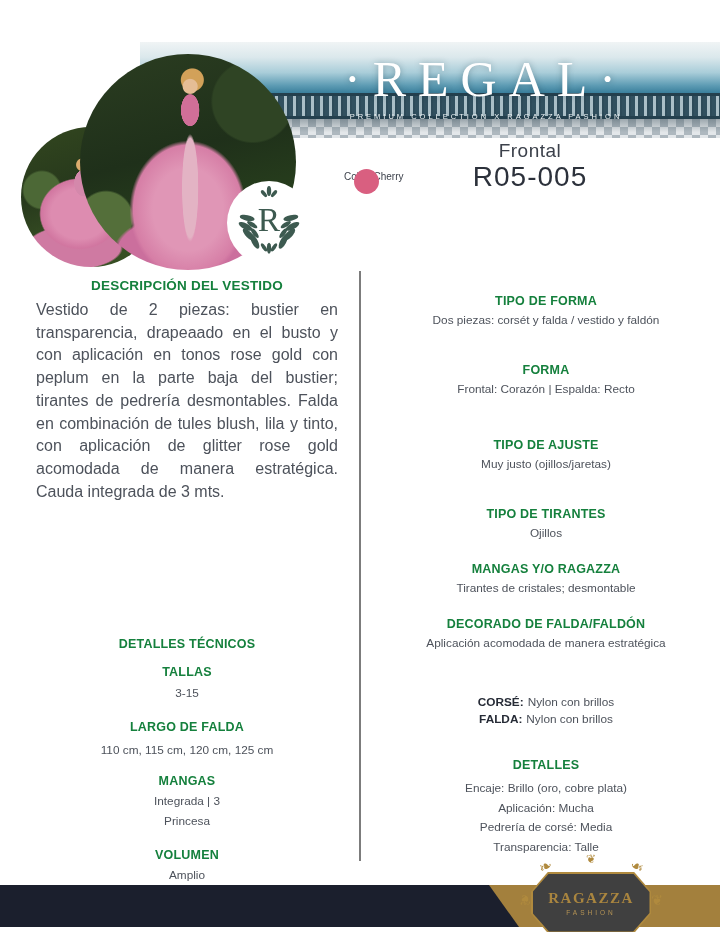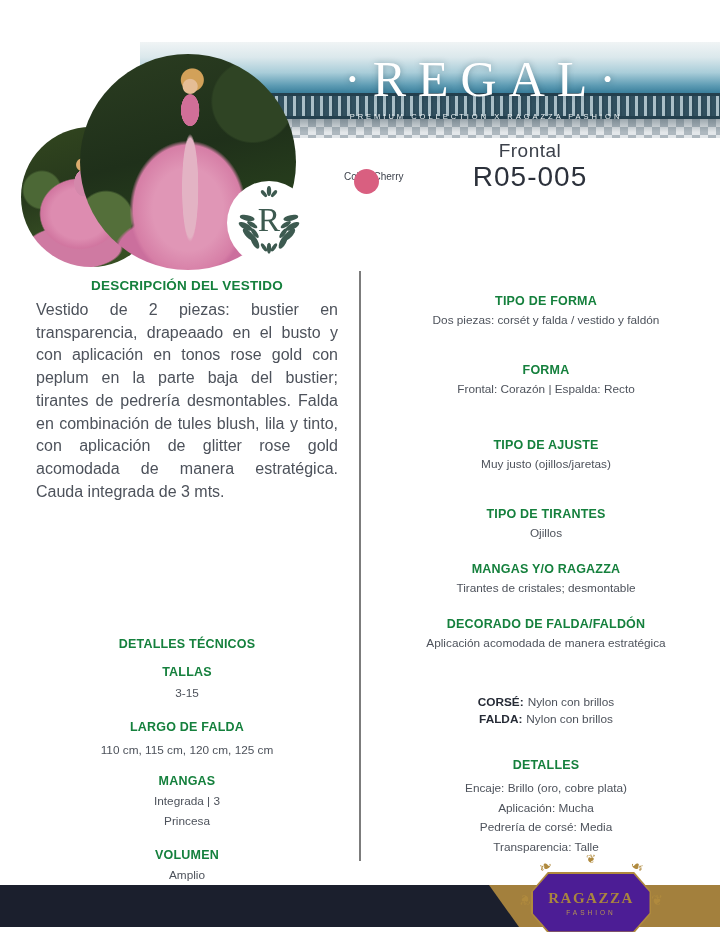--- a/index.html
+++ b/index.html
@@ -92,21 +92,21 @@
   .details-lines { margin-top:7px; }
   .details-lines .value { line-height:19.5px; }
 
   
   .strip-gold { position:absolute; left:470px; right:0; top:869px; height:42px; }
   .strip-navy { position:absolute; left:0; top:869px; width:520px; height:42px;
     clip-path:polygon(0 0, 489px 0, 519px 100%, 0 100%); }
   .badge { position:absolute; left:513px; top:841px; width:156px; height:91px; }
   .badge-core { position:absolute; left:18px; top:15px; right:18px; bottom:15px; background:#b08a3e;
     clip-path:polygon(14% 0, 86% 0, 100% 32%, 100% 68%, 86% 100%, 14% 100%, 0 68%, 0 32%); }
-  .badge-core-inner { position:absolute; inset:1.5px; background:#4c1d95;
+  .badge-core-inner { position:absolute; inset:1.5px; background:#404040;
     clip-path:polygon(14% 0, 86% 0, 100% 32%, 100% 68%, 86% 100%, 14% 100%, 0 68%, 0 32%);
     display:flex; flex-direction:column; align-items:center; justify-content:center; }
   .badge-brand { font-family:"Liberation Serif", serif; font-size:15px; font-weight:700;
     color:#a9853f; letter-spacing:1.5px; }
   .badge-sub { font-size:6.5px; color:#b59354; letter-spacing:3px; margin-top:2px; }
   .orn { position:absolute; color:#b08a3e; font-size:16px; line-height:1; }
   .orn-tl { left:26px; top:2px; transform:rotate(-25deg); }
   .orn-tr { right:26px; top:2px; transform:scaleX(-1) rotate(-25deg); }
   .orn-bl { left:26px; bottom:2px; transform:scaleY(-1) rotate(25deg); }
   .orn-br { right:26px; bottom:2px; transform:scale(-1,-1) rotate(25deg); }

